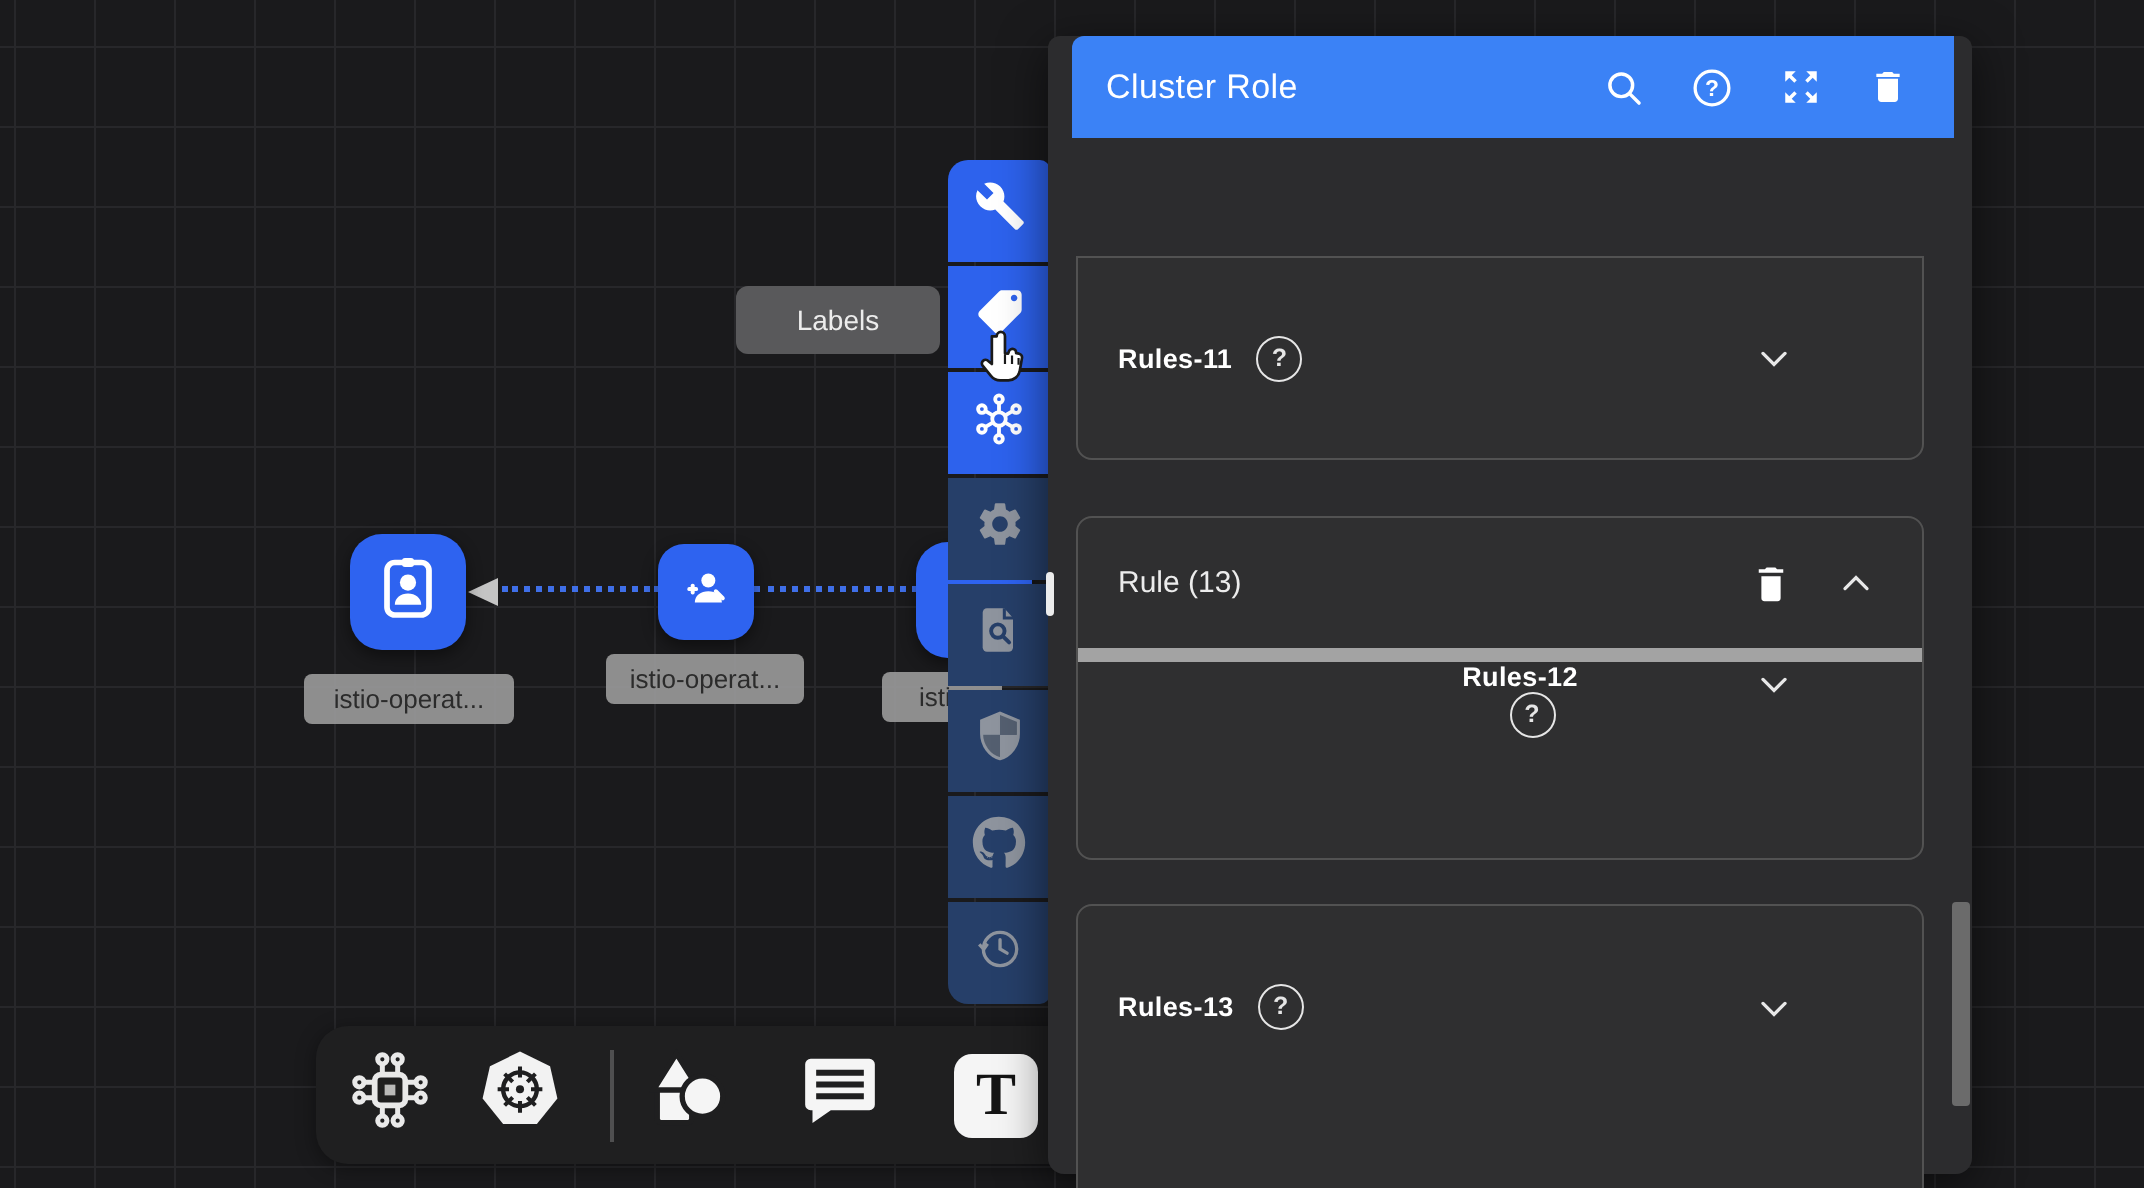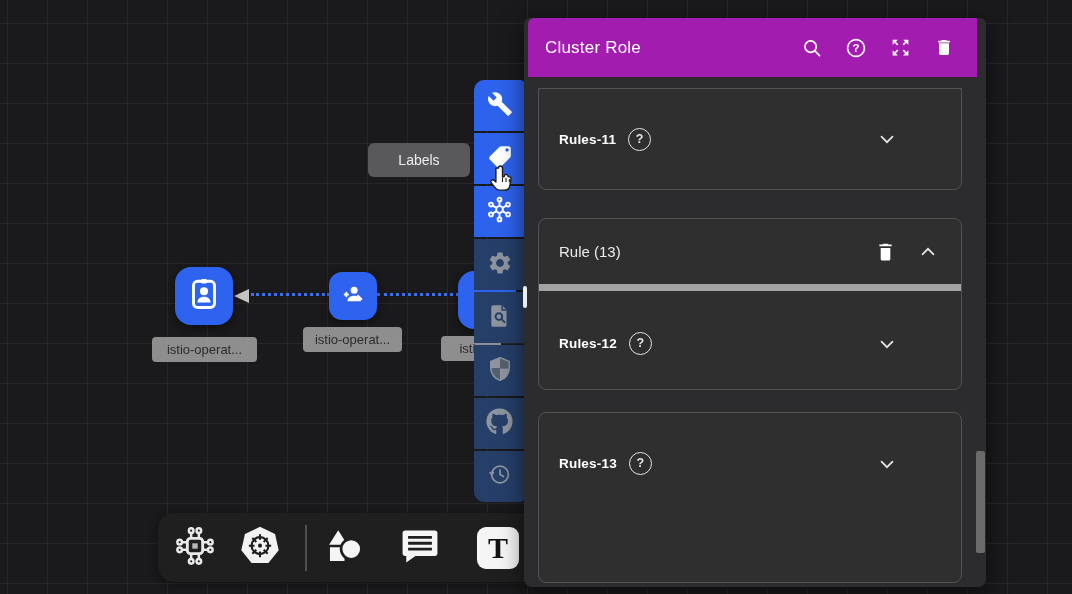--- a/index.html
+++ b/index.html
@@ -41,28 +41,28 @@
   
   .bottom-toolbar{position:absolute;left:158px;top:513px;width:402px;height:69px;
         background:#1f1f20;border-radius:16px;display:flex;align-items:center;z-index:20;
         box-shadow:0 2px 10px rgba(0,0,0,.4);}
   .bt-icon{width:46px;height:46px;display:flex;align-items:center;justify-content:center;cursor:pointer;}
   .bt-divider{width:2px;height:46px;background:#4f4f50;}
 
   
   .panel{position:absolute;left:524px;top:18px;width:462px;height:569px;background:#2c2c2e;
         border-radius:6px 6px 8px 8px;z-index:30;box-shadow:0 6px 24px rgba(0,0,0,.55);}
-  .panel-header{position:absolute;left:4px;top:0;right:9px;height:59px;background:#a21caf;
+  .panel-header{position:absolute;left:12px;top:0;right:9px;height:51px;background:#3b82f6;
         border-radius:6px 0 0 0;display:flex;align-items:center;}
   .panel-title{color:#ffffff;font-size:17px;letter-spacing:.2px;margin-left:17px;}
   .ph-icons{position:absolute;right:22px;top:0;height:100%;display:flex;align-items:center;gap:22px;}
   .ph-icons .icon-btn{width:22px;height:22px;display:flex;align-items:center;justify-content:center;cursor:pointer;}
 
   .card{position:absolute;left:14px;width:424px;border:1px solid #525252;background:#2f2f30;
-        border-radius:8px;box-sizing:border-box;}
+        border-radius:8px;box-sizing:border-box;margin-top:40px;}
   .card-hdr{position:relative;display:flex;align-items:center;padding:0 20px;
         border-bottom:7px solid #a3a3a3;}
   .rule-title{color:#ececec;font-size:15px;}
   .hdr-actions{position:absolute;right:22px;display:flex;align-items:center;gap:21px;}
   .rules-row{position:relative;display:flex;align-items:center;padding:0 0 0 20px;height:100%;}
   .rules-label{color:#ffffff;font-size:13.5px;font-weight:700;letter-spacing:.2px;}
   .help-circle{width:21px;height:21px;border:1.6px solid #e6e6e6;border-radius:50%;
         display:flex;align-items:center;justify-content:center;margin-left:12px;}
   .help-circle span{color:#e6e6e6;font-size:12.5px;font-weight:700;line-height:1;}
   .chev-right{position:absolute;right:63px;display:flex;align-items:center;cursor:pointer;}
@@ -314,21 +314,21 @@
               <path fill="#fff" d="M9.5 2.5h5l1 1H19v2H5v-2h3.5l1-1zM6.5 7.5h11V20a1.8 1.8 0 0 1-1.8 1.8H8.3A1.8 1.8 0 0 1 6.5 20V7.5z"></path>
             </svg>
         </span>
         <span class="icon-btn">
           <svg width="22" height="22" viewBox="0 0 24 24">
               <polyline points="6,14.5 12,8.5 18,14.5" fill="none" stroke="#e8e8e8" stroke-width="1.8" stroke-linecap="round"></polyline>
             </svg>
         </span>
       </span>
     </div>
-    <div class="rules-row" style="height:105px;">
+    <div class="rules-row" style="height:105px;flex-direction:column;">
       <span class="rules-label">Rules-12</span>
       <span class="help-circle">
           <span>?</span>
         </span>
       <span class="chev-right">
         <svg width="22" height="22" viewBox="0 0 24 24">
             <polyline points="6,9.5 12,15.5 18,9.5" fill="none" stroke="#e8e8e8" stroke-width="1.8" stroke-linecap="round"></polyline>
           </svg>
       </span>
     </div>

